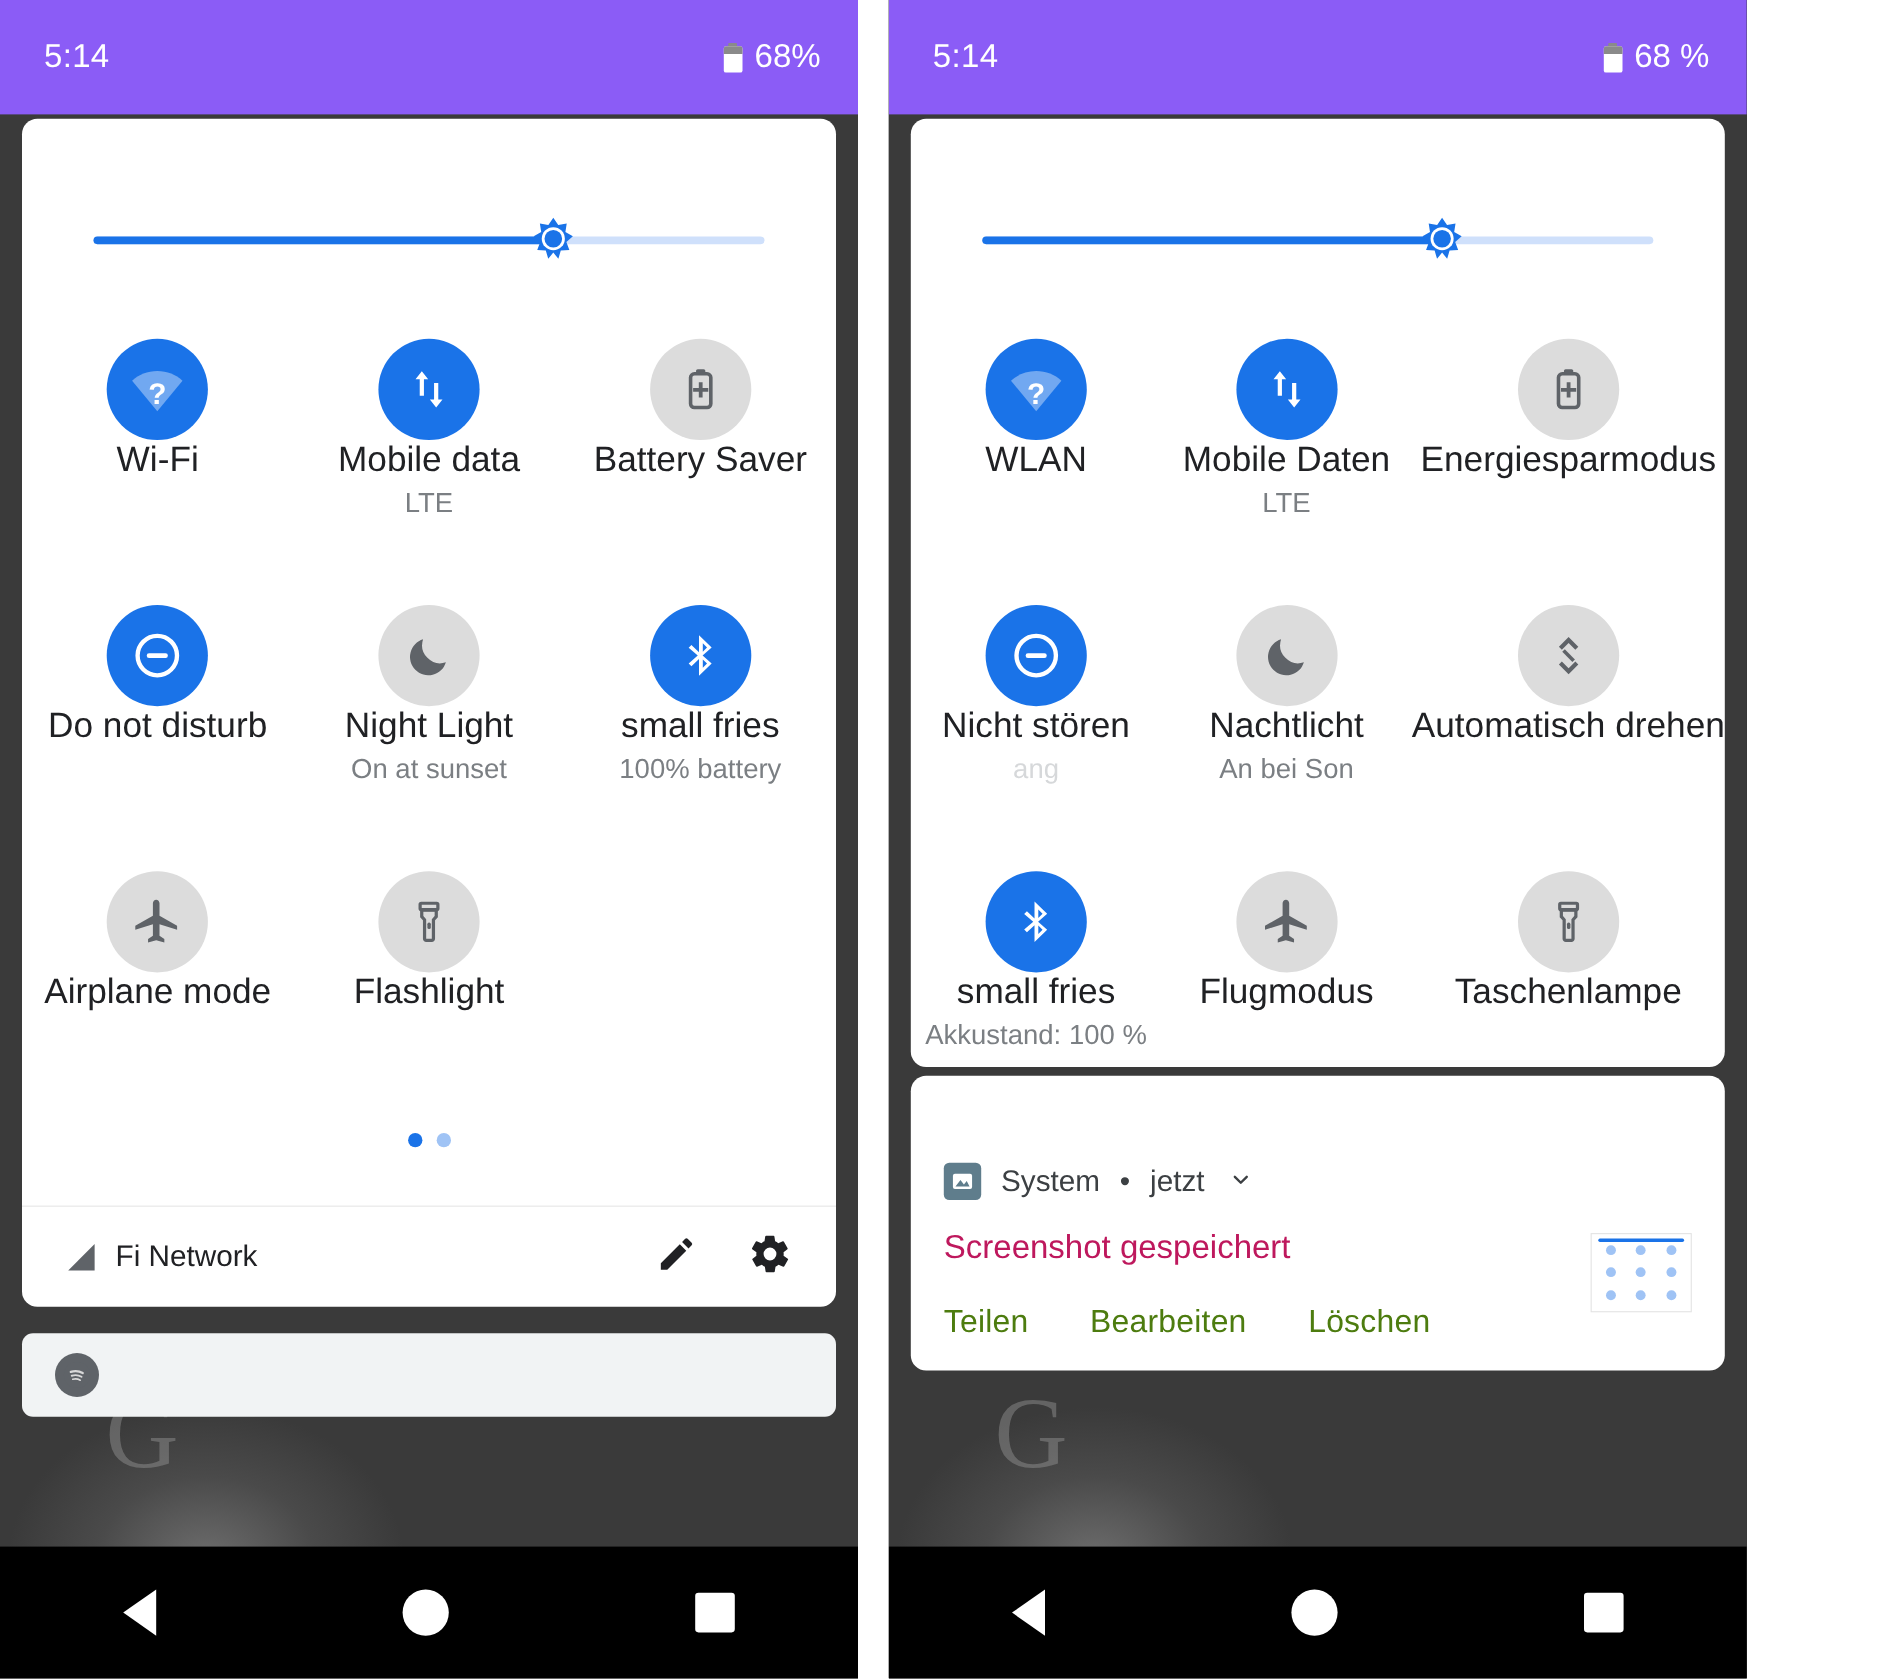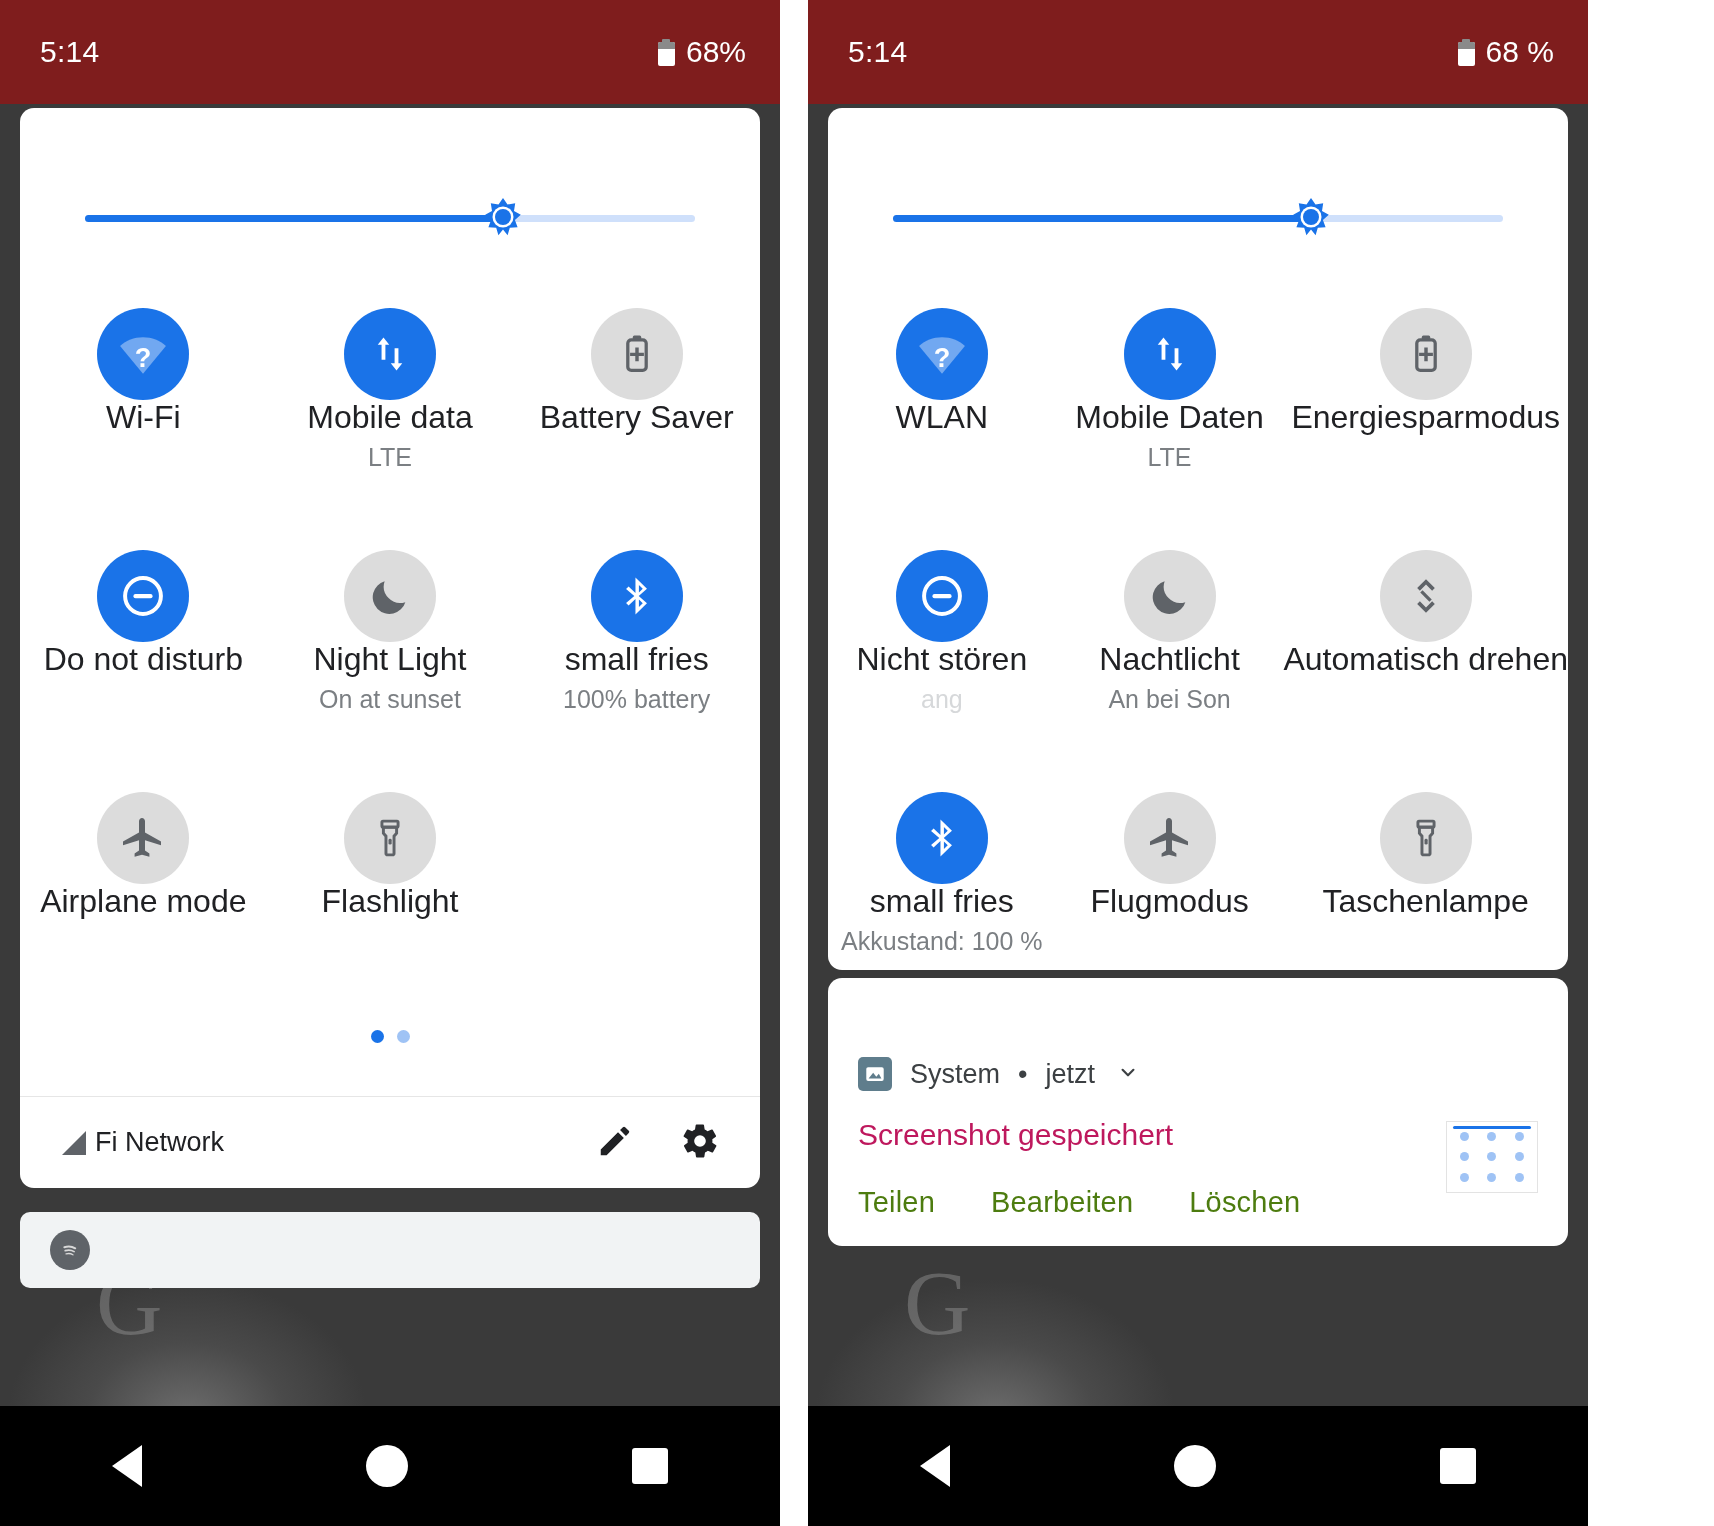--- a/index.html
+++ b/index.html
@@ -42,21 +42,21 @@
     font-size: 92px;
     color: rgba(150,150,150,0.45);
     font-family: "Liberation Serif", serif;
     letter-spacing: -2px;
   }
 
   
   .statusbar {
     position: absolute; left: 0; top: 0;
     width: 100%; height: 104px;
-    background: #7f1d1d;
+    background: #8b5cf6;
     display: flex; align-items: center;
     justify-content: space-between;
     padding: 0 34px 0 40px;
     color: #ffffff;
     z-index: 6;
   }
   .sb-time { font-size: 30px; font-weight: 400; letter-spacing: .3px; }
   .sb-right { display: flex; align-items: center; gap: 11px; }
   .sb-batt-pct { font-size: 30px; font-weight: 400; }
   .batt-icon { width: 17px; height: 27px; position: relative; display: inline-block; }
@@ -162,21 +162,21 @@
   .dot.active { background: #1a73e8; }
 
   
   .qs-footer {
     position: absolute; left: 0; right: 0; bottom: 0;
     height: 92px;
     border-top: 1px solid #e6e6e6;
     display: flex; align-items: center;
     padding: 0 40px 0 42px;
   }
-  .fi-left { display: flex; align-items: center; gap: 9px; flex: 1; }
+  .fi-left { display: flex; align-items: center; gap: 19px; flex: 1; }
   .fi-label { font-size: 27px; color: #202124; }
   .footer-icons { display: flex; align-items: center; gap: 46px; }
   .sig-tri {
     width: 0; height: 0;
     border-left: 24px solid transparent;
     border-bottom: 24px solid #5f6368;
   }
 
   
   .music-pill {

